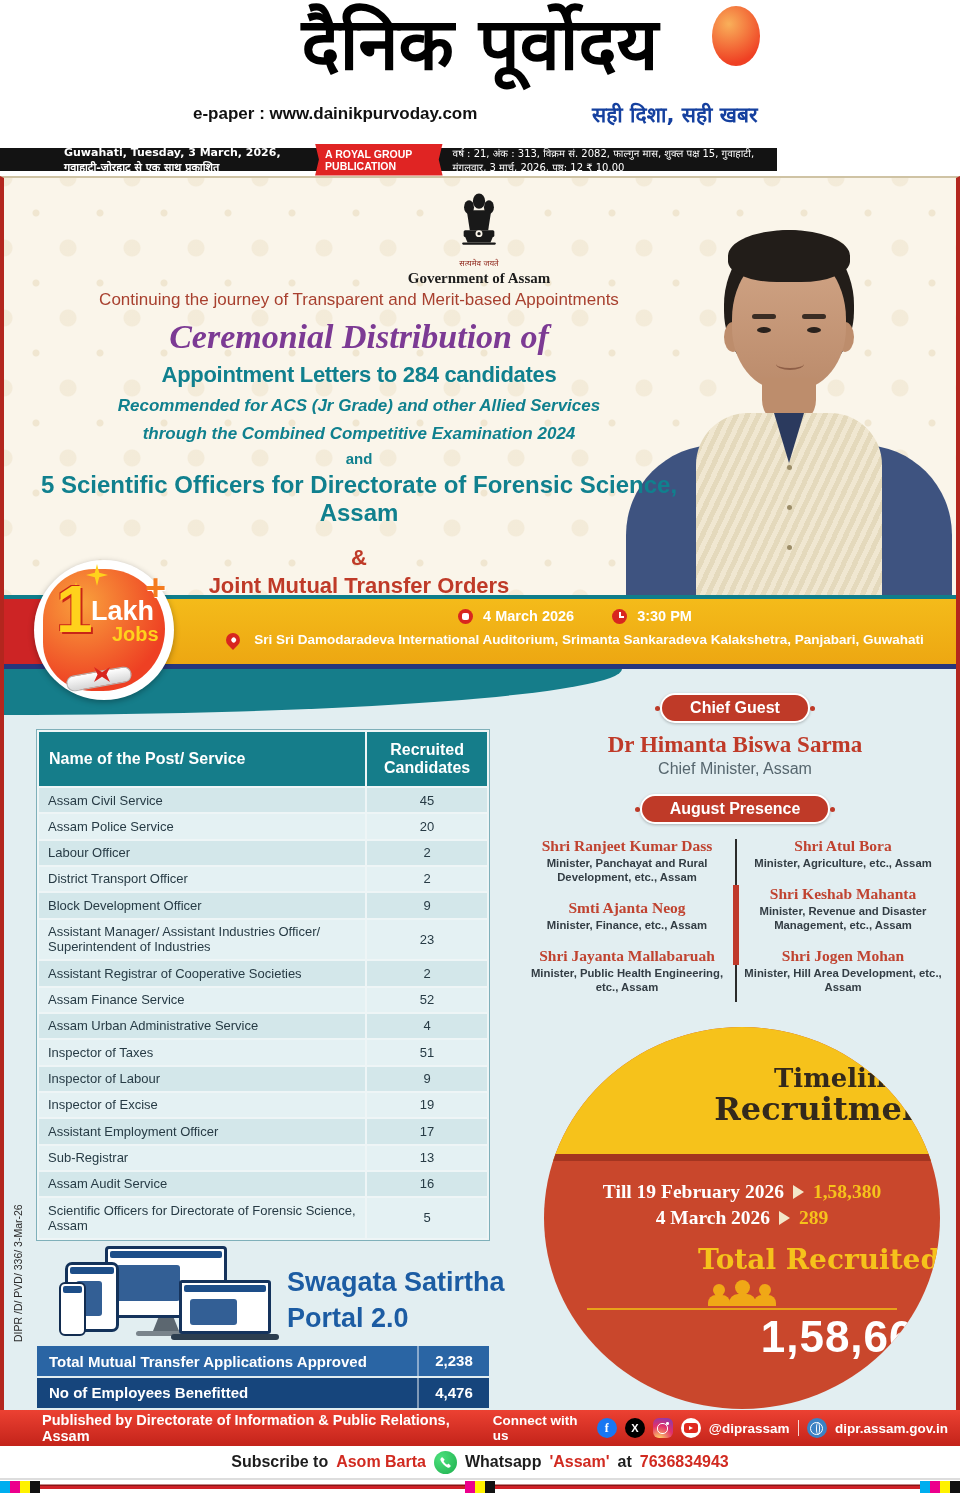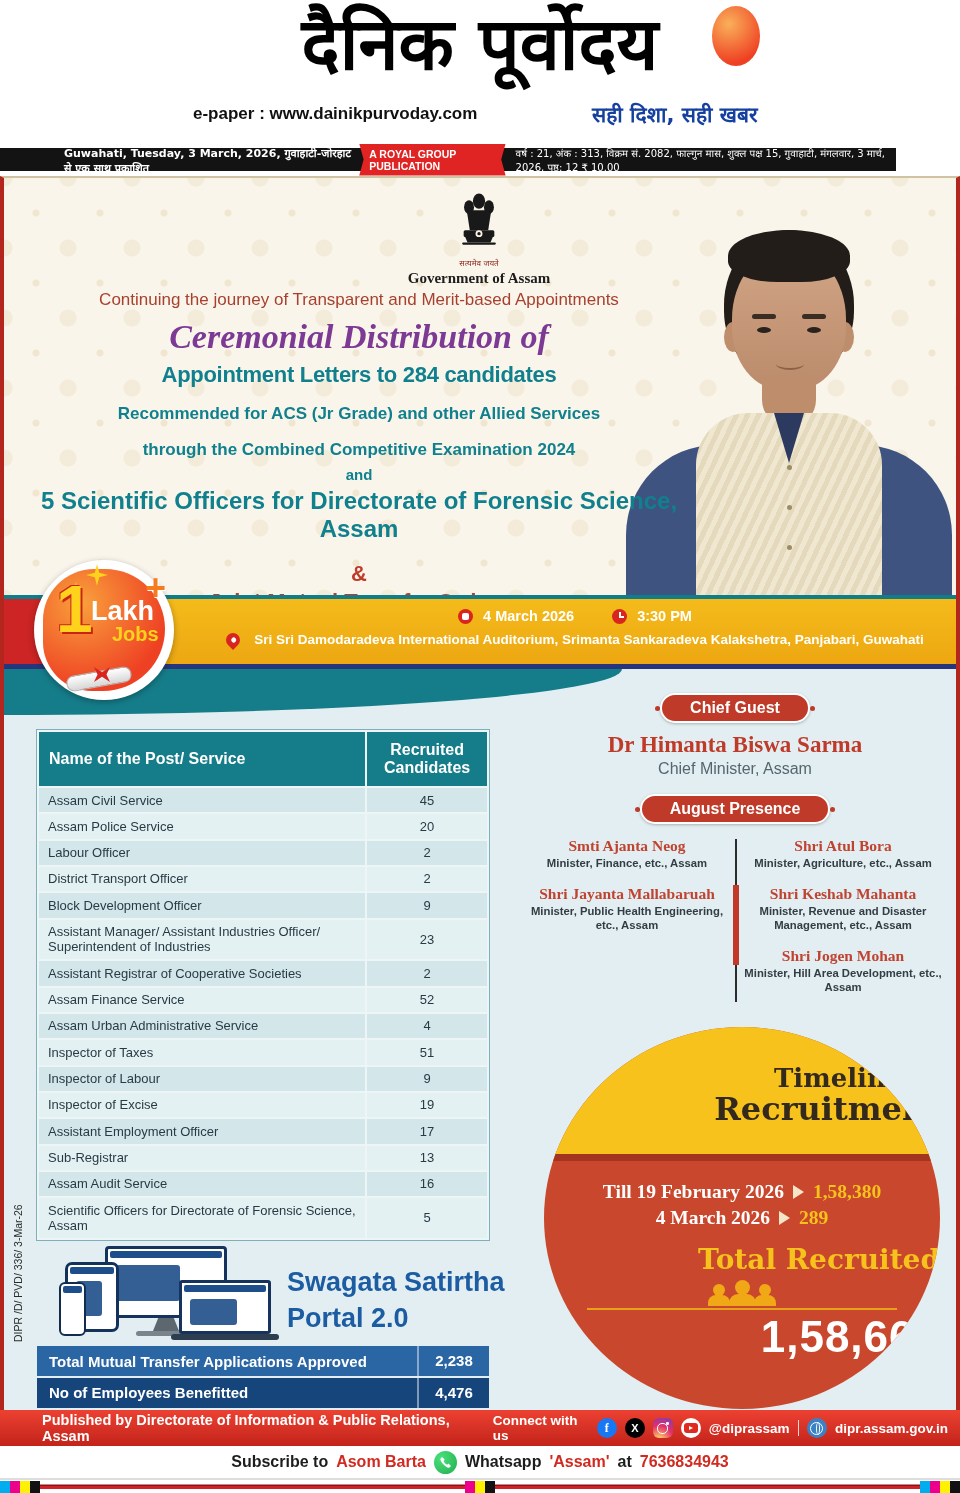--- a/index.html
+++ b/index.html
@@ -10,21 +10,21 @@
   .masthead { position:absolute; top:0; left:0; width:960px; height:148px; background:#fff; }
   .logo-dot { position:absolute; top:6px; left:712px; width:48px; height:60px;
     background:radial-gradient(circle at 35% 30%, #f9b05a, #ef4023 75%); border-radius:50%; }
   .logo { position:absolute; top:-4px; left:0; width:100%; text-align:center; z-index:1;
     font-family:"DejaVu Sans", sans-serif; font-weight:bold; font-size:72px; color:#000; line-height:1.35; }
   .epaper { position:absolute; top:104px; left:193px; font-size:17px; font-weight:bold; color:#111; }
   .tagline { position:absolute; top:100px; left:592px; font-size:21px; font-weight:bold; color:#15409f;
     font-family:"DejaVu Sans", sans-serif; }
 
   
-  .dateline { position:absolute; top:148px; left:0; width:896px; height:23px; background:#131313;
+  .dateline { position:absolute; top:148px; left:0; width:777px; height:23px; background:#131313;
     color:#fff; display:flex; align-items:center; }
   .dl-left { margin-left:64px; font-size:11px; font-weight:bold; font-family:"DejaVu Sans", sans-serif; }
   .ribbon { margin-left:auto; background:#e02423; color:#fff; font-weight:bold; font-size:10.5px;
     padding:4px 10px; clip-path:polygon(0 0,100% 0,97% 50%,100% 100%,0 100%,3% 50%); }
   .dl-right { margin-left:10px; margin-right:6px; font-size:10px; font-family:"DejaVu Sans", sans-serif; }
 
   
   .ad { position:absolute; top:176px; left:0; width:960px; height:1234px; background:#faf5ea;
     border-left:4px solid #b3261e; border-right:4px solid #b3261e; border-top:2px solid #cfc3a4; }
   .ad-pattern { position:absolute; inset:0; opacity:.55; pointer-events:none;
@@ -58,21 +58,21 @@
   .emblem-wrap { position:absolute; top:12px; left:380px; width:190px; text-align:center; }
   .satyamev { font-size:8px; color:#8a1d12; font-family:"DejaVu Sans", sans-serif; display:block; margin-top:1px; }
   .gov { font-family:"Liberation Serif", serif; font-weight:bold; font-size:15px; color:#1d1d1d; margin-top:2px; }
 
   
   .headcol { position:absolute; top:112px; left:15px; width:680px; text-align:center; }
   .kicker { font-size:17px; color:#a8402f; }
   .scriptline { font-family:"Liberation Serif", serif; font-style:italic; font-weight:bold;
     font-size:34px; color:#7c3a94; margin-top:8px; }
   .headline { font-size:22px; font-weight:bold; color:#10808e; margin-top:6px; letter-spacing:-.3px; }
-  .sub { font-size:17px; font-weight:bold; color:#10808e; margin-top:16px; }
+  .sub { font-size:17px; font-weight:bold; color:#10808e; margin-top:8px;font-style:italic; }
   .andword { font-size:15px; font-weight:bold; color:#10808e; margin-top:6px; }
   .line2 { font-size:24px; font-weight:bold; color:#10808e; margin-top:4px; }
   .amp { font-size:22px; font-weight:bold; color:#bf3a28; margin-top:18px; }
   .line3 { font-size:22px; font-weight:bold; color:#bf3a28; margin-top:2px; }
 
   
   .eventband { position:absolute; top:417px; left:0; width:952px; height:74px;
     background:linear-gradient(#f4bb1a,#eda712); border-top:4px solid #0f7d8a; border-bottom:5px solid #27367c; }
   .eventband .redseg { position:absolute; left:0; top:0; width:56px; height:100%; background:#cd2425; }
   .eventrows { margin-left:190px; padding-top:9px; color:#fff; font-weight:bold; text-align:center; }
@@ -421,20 +421,24 @@
       <div class="cg-name">Dr Himanta Biswa Sarma</div>
       <div class="cg-title">Chief Minister, Assam</div>
       <div class="pillrow august">
         <span class="pill-dot"></span>
         <span class="pill">August Presence</span>
         <span class="pill-dot"></span>
       </div>
       <div class="mins">
         <div class="mcol">
           <div class="minister">
+            <div class="m-name">Shri Ranjeet Kumar Dass</div>
+            <div class="m-title">Minister, Panchayat and Rural Development, etc., Assam</div>
+          </div>
+          <div class="minister">
             <div class="m-name">Smti Ajanta Neog</div>
             <div class="m-title">Minister, Finance, etc., Assam</div>
           </div>
           <div class="minister">
             <div class="m-name">Shri Jayanta Mallabaruah</div>
             <div class="m-title">Minister, Public Health Engineering, etc., Assam</div>
           </div>
         </div>
         <div class="mcol">
           <div class="minister">

